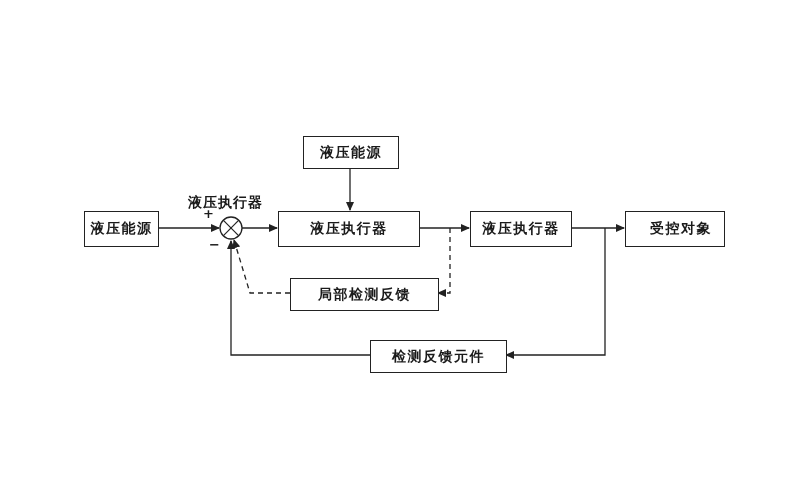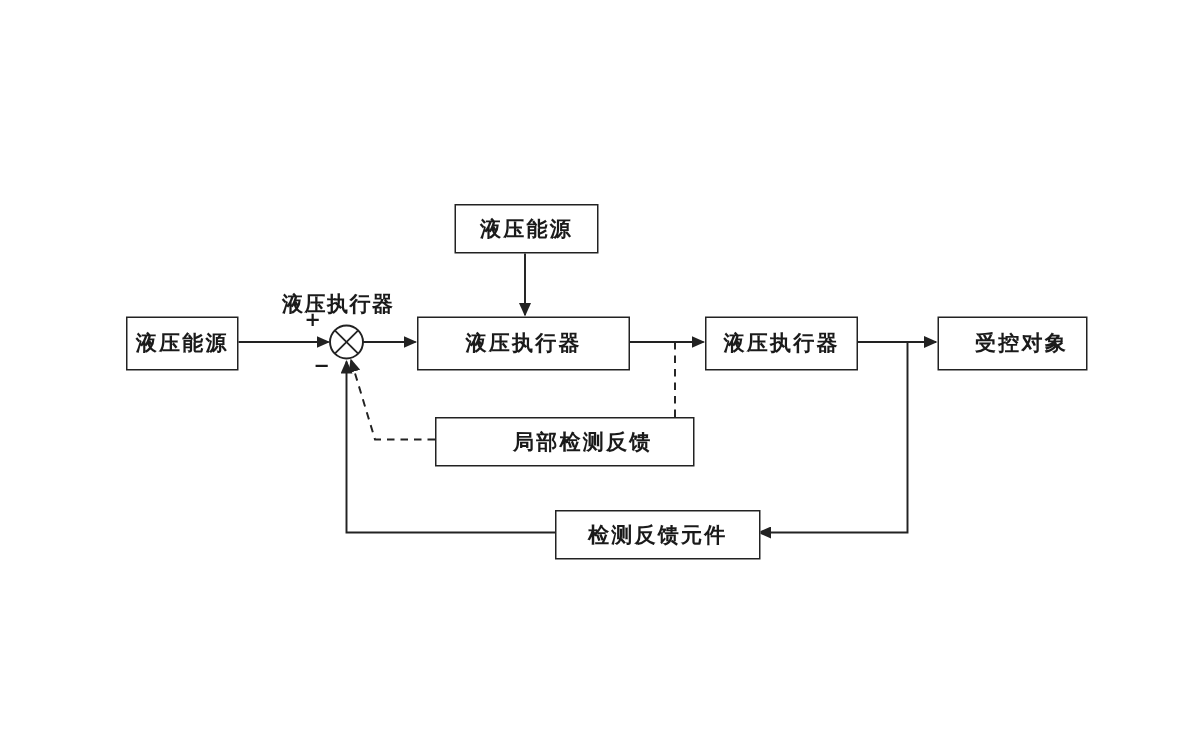--- a/index.html
+++ b/index.html
@@ -71,21 +71,21 @@
   </div>
 
   <div class="box" style="left:470px;top:211px;width:100px;height:34px;">
     <span>液压执行器</span>
   </div>
 
   <div class="box" style="left:625px;top:211px;width:86px;height:34px;padding-left:12px;">
     <span>受控对象</span>
   </div>
 
-  <div class="box" style="left:290px;top:278px;width:147px;height:31px;padding-left:24px;">
+  <div class="box" style="left:290px;top:278px;width:147px;height:31px;">
     <span>局部检测反馈</span>
   </div>
 
   <div class="box" style="left:370px;top:340px;width:135px;height:31px;">
     <span>检测反馈元件</span>
   </div>
 
   <div class="flabel" style="left:188px;top:194px;">液压执行器</div>
 
   <span class="sign" style="left:203px;top:207px;">+</span>

